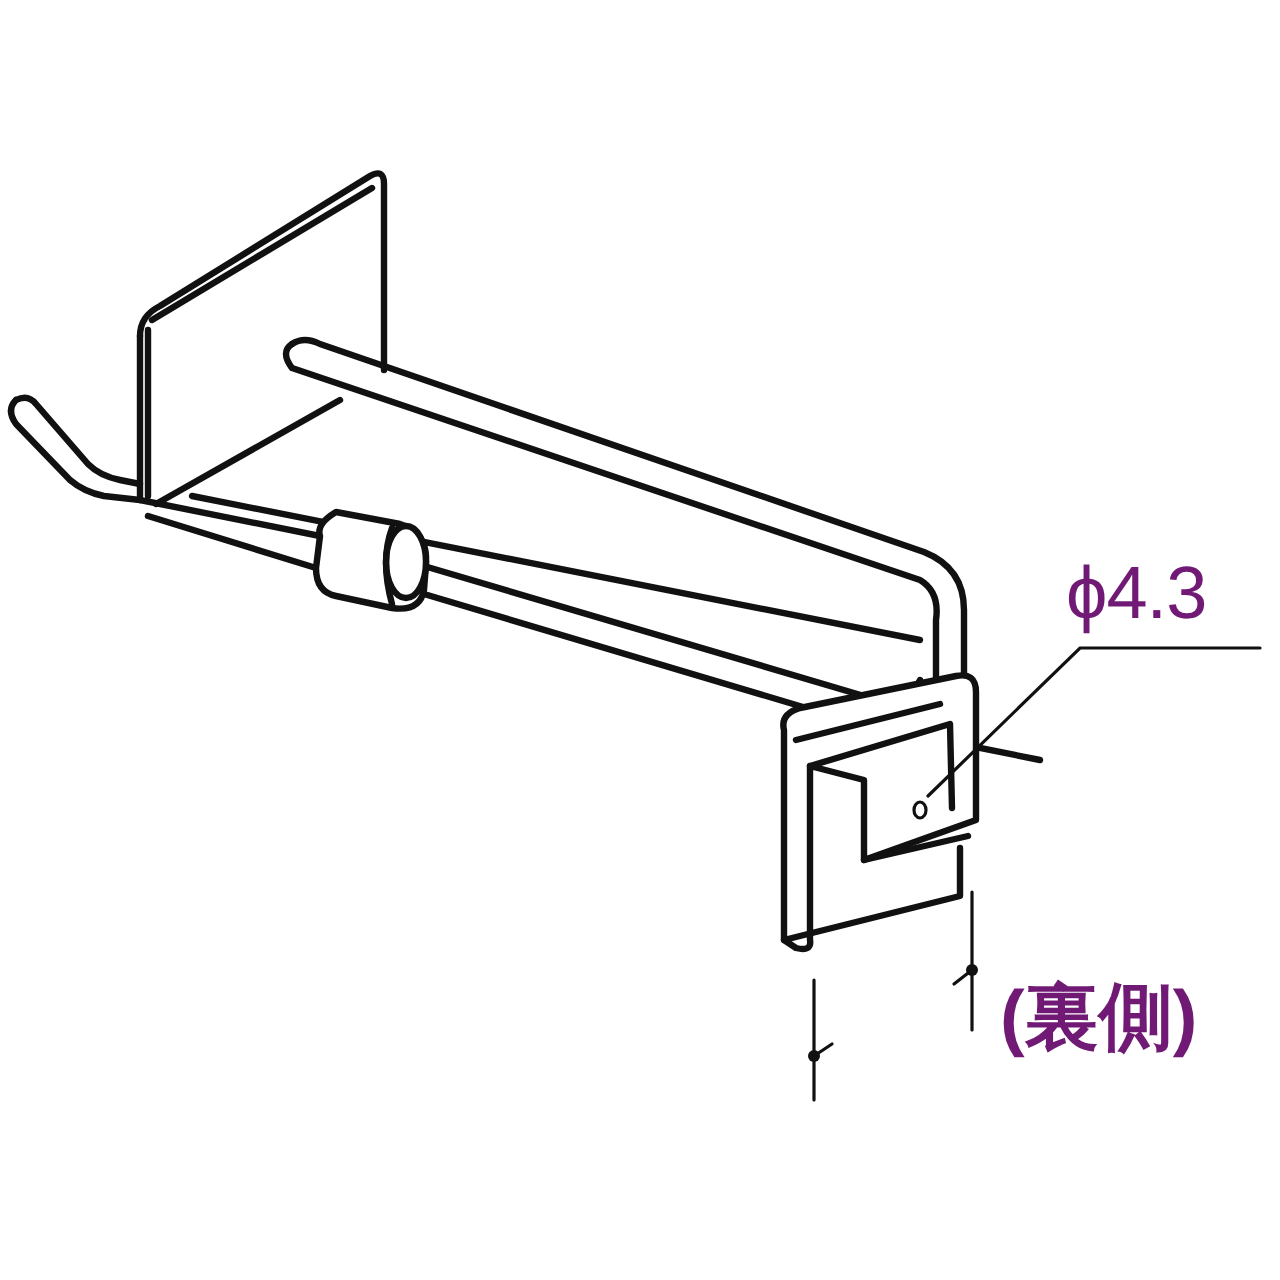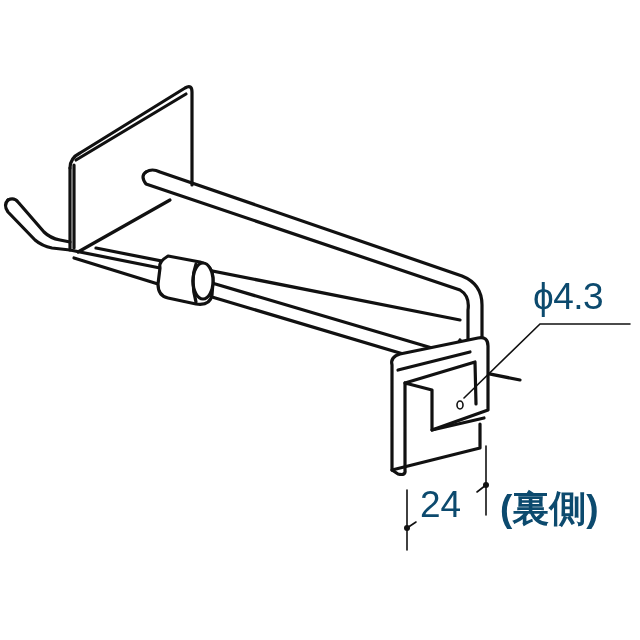--- a/index.html
+++ b/index.html
@@ -2,21 +2,21 @@
 <html><head>
   <meta charset="utf-8">
   <style>
     html, body { margin: 0; padding: 0; background: #ffffff; }
     body { width: 640px; height: 640px; overflow: hidden; position: relative; }
     #canvas { position: absolute; left: 0; top: 0; width: 640px; height: 640px; }
     svg { position: absolute; left: 0; top: 0; }
     .ln { fill: none; stroke: #111; stroke-width: 3.2; stroke-linecap: round; stroke-linejoin: round; }
     .thin { fill: none; stroke: #111; stroke-width: 1.6; stroke-linecap: round; }
     .fillw { fill: #fff; stroke: #111; stroke-width: 3.2; stroke-linejoin: round; }
-    .label { position: absolute; font-family: "Liberation Sans", sans-serif; color: #0c4a6e; white-space: nowrap; }
+    .label { position: absolute; font-family: "Liberation Sans", sans-serif; color: #701a75; white-space: nowrap; }
     #phi-label { left: 533px; top: 276px; font-size: 37px; letter-spacing: -0.5px; }
     #dim-label { left: 420px; top: 484px; font-size: 37px; }
     #side-label { left: 500px; top: 484px; font-size: 37px; font-family: Liberation Sans, sans-serif; font-weight: bold; }
   </style>
 </head>
 <body>
 
 <div id="canvas">
   <svg width="640" height="640" viewBox="0 0 640 640">
 
@@ -73,15 +73,14 @@
       <path class="thin" d="M407 490 L407 550"></path>
       <path class="thin" d="M486 446 L486 515"></path>
       <circle cx="407" cy="528" r="3" fill="#111"></circle>
       <circle cx="486" cy="485" r="3" fill="#111"></circle>
       <path class="thin" d="M407 528 L416 522"></path>
       <path class="thin" d="M486 485 L477 492"></path>
     </g>
   </svg>
 
   <div id="phi-label" class="label">ϕ4.3</div>
-  <div id="dim-label" class="label">24</div>
   <div id="side-label" class="label">(裏側)</div>
 </div>
 
 </body></html>

